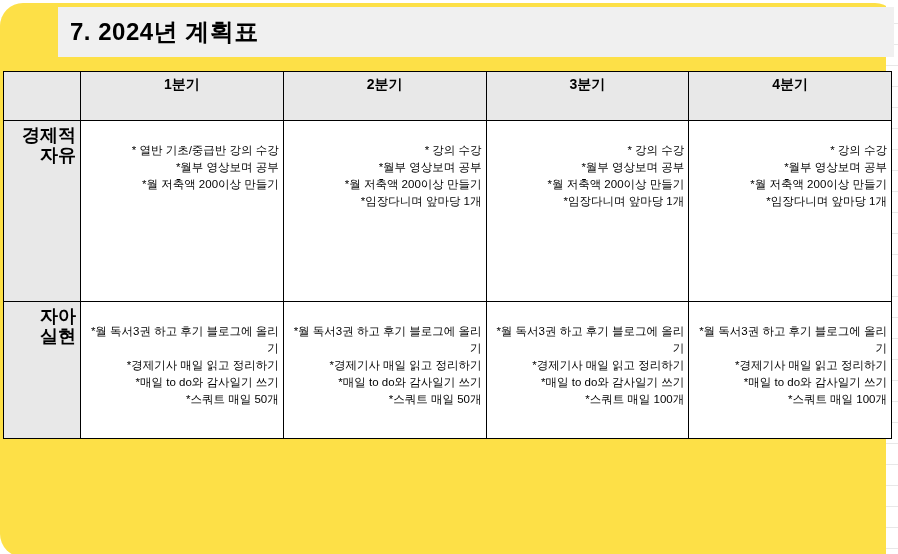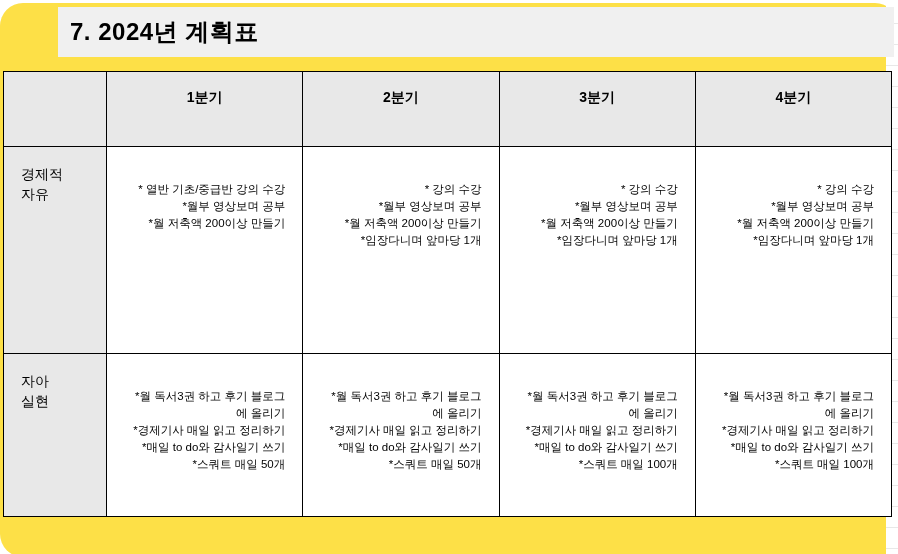--- a/index.html
+++ b/index.html
@@ -61,41 +61,41 @@
     position: absolute;
     left: 3px;
     top: 68px;
     width: 889px;
     border-collapse: collapse;
     table-layout: fixed;
   }
   table.plan td, table.plan th {
     border: 1px solid #000000;
     vertical-align: top;
-    padding: 17px;
+    padding: 4px;
   }
   th.q-head {
     background: #e8e8e8;
     text-align: center;
     font-size: 14px;
     font-weight: bold;
     height: 40px;
     vertical-align: middle;
   }
   td.corner {
     background: #e8e8e8;
     width: 68px;
   }
   td.rowhead {
     background: #e8e8e8;
     width: 68px;
-    text-align: left;
+    text-align: right;
     vertical-align: middle;
-    font-size: 14px;
-    font-weight: normal;
+    font-size: 18px;
+    font-weight: bold;
     line-height: 20px;
   }
   td.cell {
     background: #ffffff;
     padding: 8px 6px 8px 6px;
     font-size: 11.5px;
     line-height: 17px;
     white-space: pre-line;
   }
   .cell-inner {

